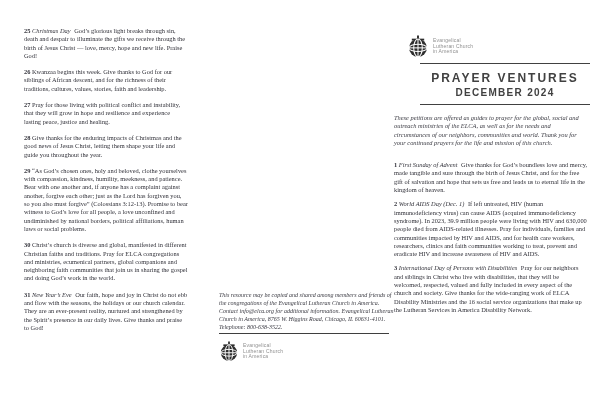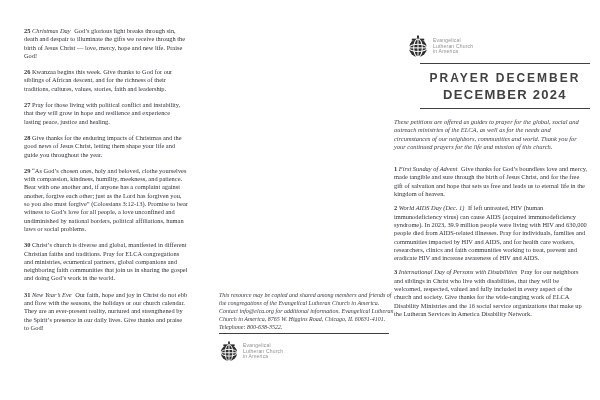--- a/index.html
+++ b/index.html
@@ -23,21 +23,21 @@
   .center-logo { position:absolute; left:219px; top:341px; }
   
   .logo { display:flex; align-items:center; gap:4px; }
   .logo-text { font-family:"Liberation Sans", sans-serif; font-size:5px; line-height:5.7px; color:#8f8f8f; letter-spacing:.2px; }
   
   .panel-right { position:absolute; left:394px; top:35px; width:194px; }
   .rp-logo { margin:0 0 5px 13px; }
   .rp-header { margin-left:26px; width:170px; text-align:center; font-family:"Liberation Sans", sans-serif; color:#414141; }
   .rp-rule { height:0; border-top:1.2px solid #414141; }
   .rp-title { font-size:12px; font-weight:bold; letter-spacing:2px; margin:7px 0 2px 0; white-space:nowrap; }
-  .rp-subtitle { font-size:13px; font-weight:bold; letter-spacing:1.3px; margin:0 0 6px 0; }
+  .rp-subtitle { font-size:10px; font-weight:bold; letter-spacing:1.3px; margin:0 0 6px 0; }
   .rp-intro { font-style:italic; font-size:6.4px; line-height:8.3px; margin:9px 0 14px 0; color:#3a3a42; }
   .panel-right .entry { margin-bottom:6px; }
 </style>
 </head>
 <body>
 
 <div class="sheet">
 
   <div class="panel-left">
     <p class="entry"><b class="n">25</b> <i class="h">Christmas Day</i> <span>God’s glorious light breaks through sin, death and despair to illuminate the gifts we receive through the birth of Jesus Christ — love, mercy, hope and new life. Praise God!</span></p>
@@ -85,21 +85,21 @@
       </svg>
       <div class="logo-text">
         <div>Evangelical</div>
         <div>Lutheran Church</div>
         <div>in America</div>
       </div>
     </div>
 
     <div class="rp-header">
       <div class="rp-rule"></div>
-      <div class="rp-title">PRAYER DECEMBER</div>
+      <div class="rp-title">PRAYER VENTURES</div>
       <div class="rp-subtitle">DECEMBER 2024</div>
       <div class="rp-rule"></div>
     </div>
 
     <p class="rp-intro">These petitions are offered as guides to prayer for the global, social and outreach ministries of the ELCA, as well as for the needs and circumstances of our neighbors, communities and world. Thank you for your continued prayers for the life and mission of this church.</p>
 
     <p class="entry"><b class="n">1</b> <i class="h">First Sunday of Advent</i> <span>Give thanks for God’s boundless love and mercy, made tangible and sure through the birth of Jesus Christ, and for the free gift of salvation and hope that sets us free and leads us to eternal life in the kingdom of heaven.</span></p>
     <p class="entry"><b class="n">2</b> <i class="h">World AIDS Day (Dec. 1)</i> <span>If left untreated, HIV (human immunodeficiency virus) can cause AIDS (acquired immunodeficiency syndrome). In 2023, 39.9 million people were living with HIV and 630,000 people died from AIDS-related illnesses. Pray for individuals, families and communities impacted by HIV and AIDS, and for health care workers, researchers, clinics and faith communities working to treat, prevent and eradicate HIV and increase awareness of HIV and AIDS.</span></p>
     <p class="entry"><b class="n">3</b> <i class="h">International Day of Persons with Disabilities</i> <span>Pray for our neighbors and siblings in Christ who live with disabilities, that they will be welcomed, respected, valued and fully included in every aspect of the church and society. Give thanks for the wide-ranging work of ELCA Disability Ministries and the 16 social service organizations that make up the Lutheran Services in America Disability Network.</span></p>
   </div>

